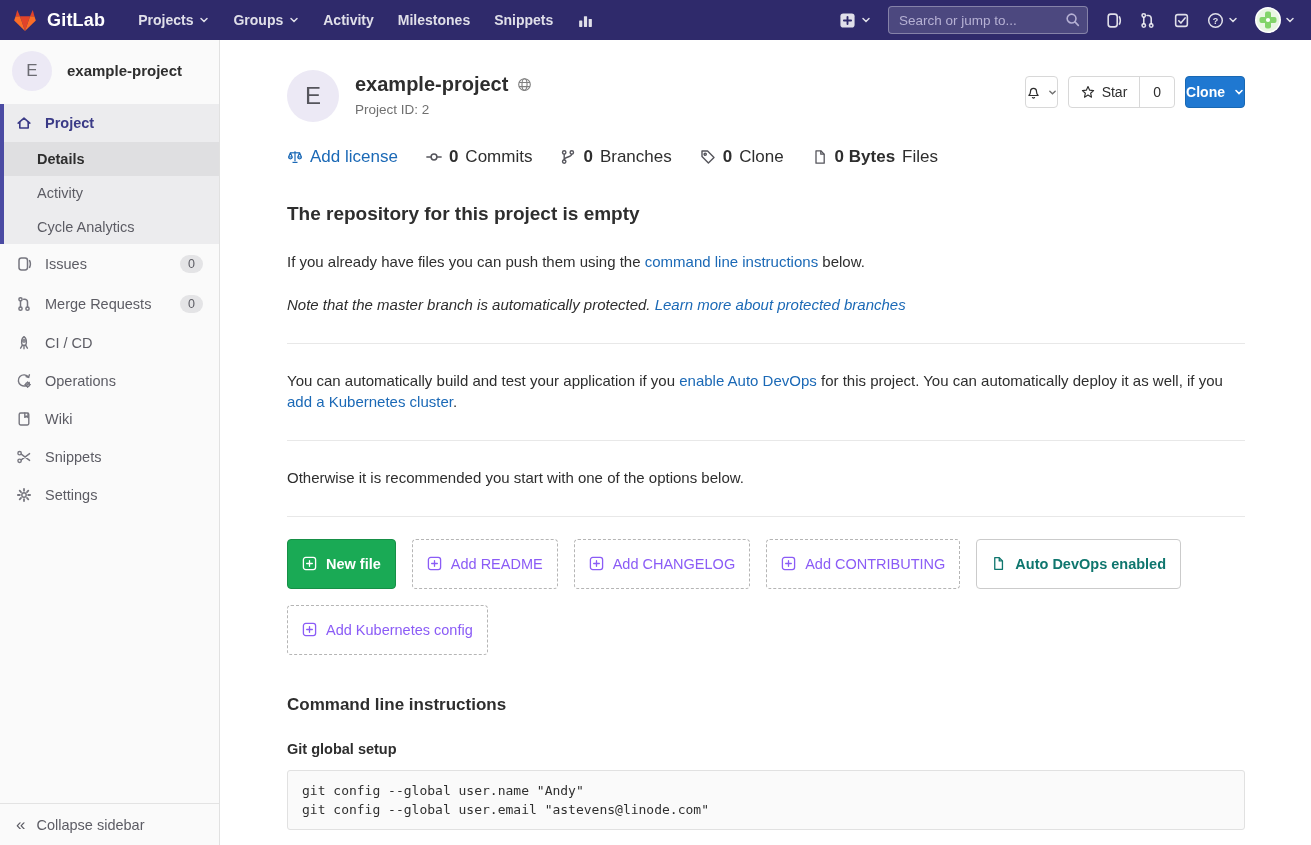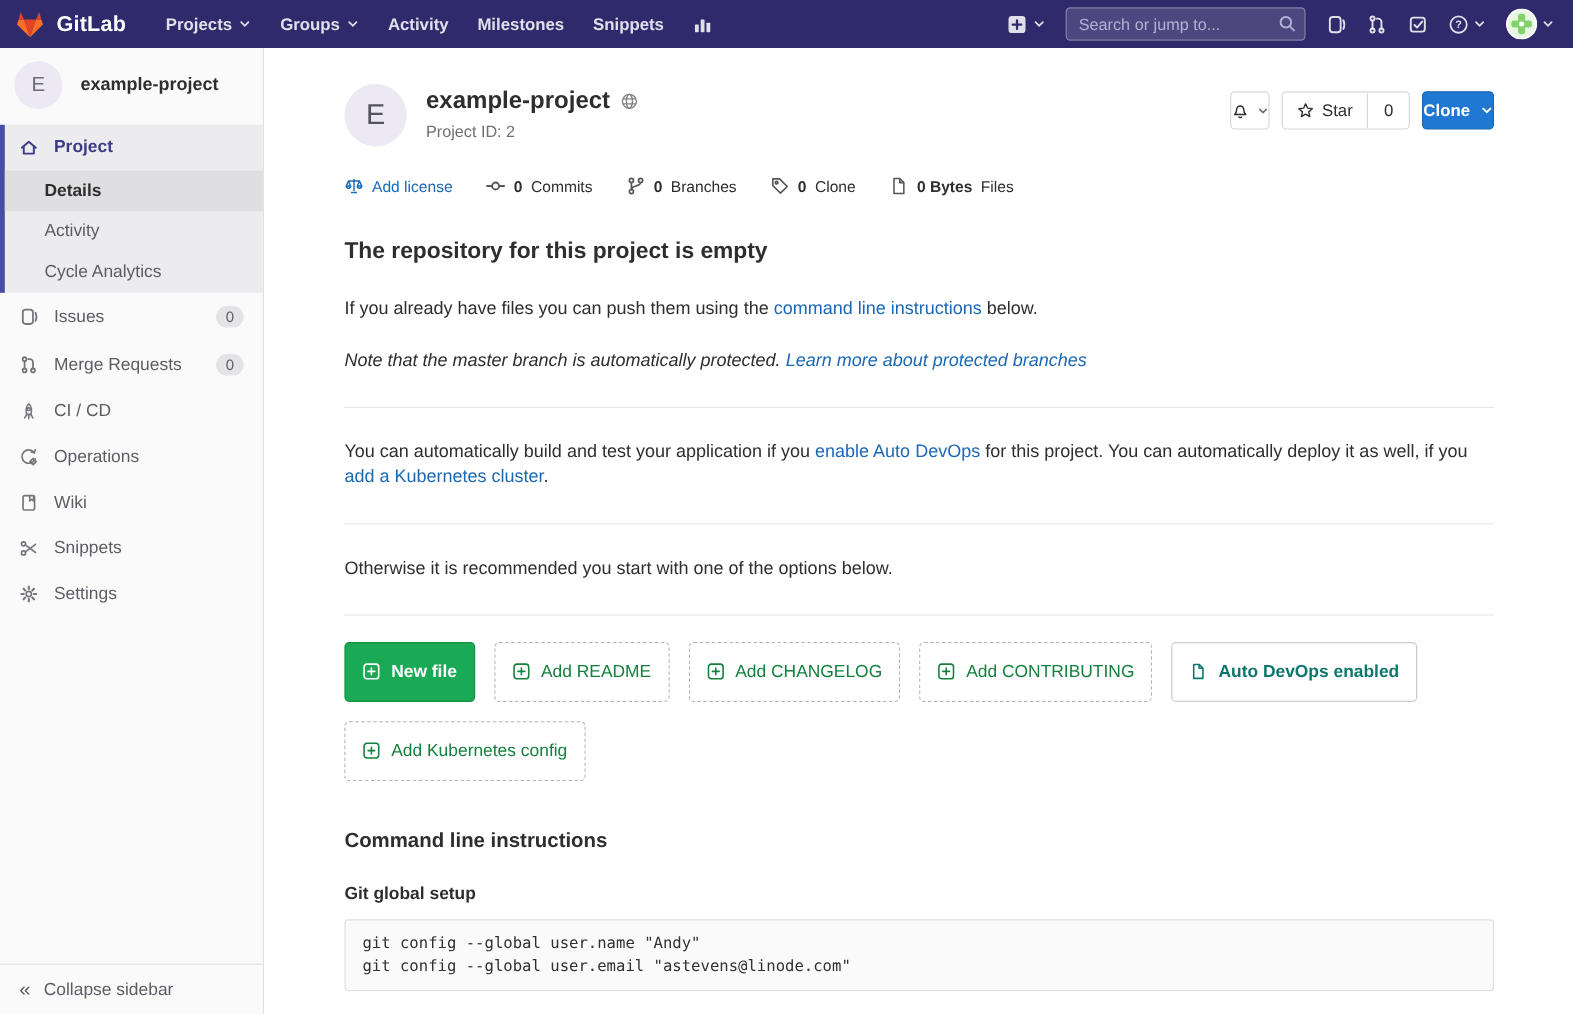--- a/index.html
+++ b/index.html
@@ -51,37 +51,37 @@
   .globe { color:#808080; }
   .proj-id { color:#707070; font-size:13.5px; margin-top:6px; }
   .header-actions { margin-left:auto; display:flex; gap:10px; align-items:flex-start; margin-top:6px; }
   .btn { border:1px solid #d8d8d8; background:#fff; border-radius:4px; height:32px; display:inline-flex; align-items:center; gap:7px; padding:0 0; font-size:14px; color:#2e2e2e; cursor:pointer; font-family:inherit; }
   .star-group { display:flex; align-items:stretch; border:1px solid #d8d8d8; border-radius:4px; overflow:hidden; background:#fff; }
   .star-btn { display:flex; align-items:center; gap:7px; padding:0 12px; height:30px; border-right:1px solid #d8d8d8; cursor:pointer; font-size:14px; }
   .star-count { padding:0 13px; display:flex; align-items:center; cursor:pointer; font-size:14px; }
   .clone-btn { background:#1f78d1; border:1px solid #1968b3; color:#fff; font-weight:600; gap:9px; }
   .clone-btn .caret { color:#fff; }
 
-  .stats-row { display:flex; align-items:flex-end; gap:28px; margin-top:25px; font-size:13px; color:#2e2e2e; }
+  .stats-row { display:flex; align-items:flex-end; gap:28px; margin-top:25px; font-size:17px; color:#2e2e2e; }
   .stat { display:flex; align-items:center; gap:7px; }
   .stat b { font-weight:bold; }
   .stat-link { color:#1b69b6; cursor:pointer; }
   .stat-icon { color:#55555c; }
 
   .empty-heading { font-size:19px; font-weight:bold; margin-top:36px; color:#2e2e2e; }
   .para { margin-top:26px; color:#2e2e2e; line-height:1.45; }
   .note { font-style:italic; margin-top:21px; }
   .link { color:#1b69b6; cursor:pointer; text-decoration:none; }
   .rule { border:0; border-top:1px solid #e8e8e8; margin-top:27px; }
   .p-wide { max-width:958px; }
 
   .options-row { display:flex; gap:16px; margin-top:22px; }
   .opt-btn { height:50px; display:inline-flex; align-items:center; gap:9px; padding:0 14px; border-radius:4px; font-size:14.5px; background:#fff; cursor:pointer; font-family:inherit; white-space:nowrap; }
   .opt-green { background:#1aaa55; border:1px solid #168f46; color:#fff; font-weight:600; }
-  .opt-dashed { border:1px dashed #b5b5b5; color:#15803d; }
+  .opt-dashed { border:1px dashed #b5b5b5; color:#8b5cf6; }
   .opt-solid { border:1px solid #cbcbcb; color:#0f766e;font-weight:bold; }
   .row2 { margin-top:16px; }
 
   .cli-title { font-size:17px; font-weight:bold; margin-top:40px; }
   .cli-sub { font-size:14.5px; font-weight:bold; margin-top:26px; }
   .code-block { margin-top:13px; background:#fafafa; border:1px solid #e1e1e1; border-radius:3px; padding:10px 14px; font-family:"DejaVu Sans Mono", monospace; font-size:13px; color:#303030; line-height:19px; }
 </style>
 </head>
 <body>
 

